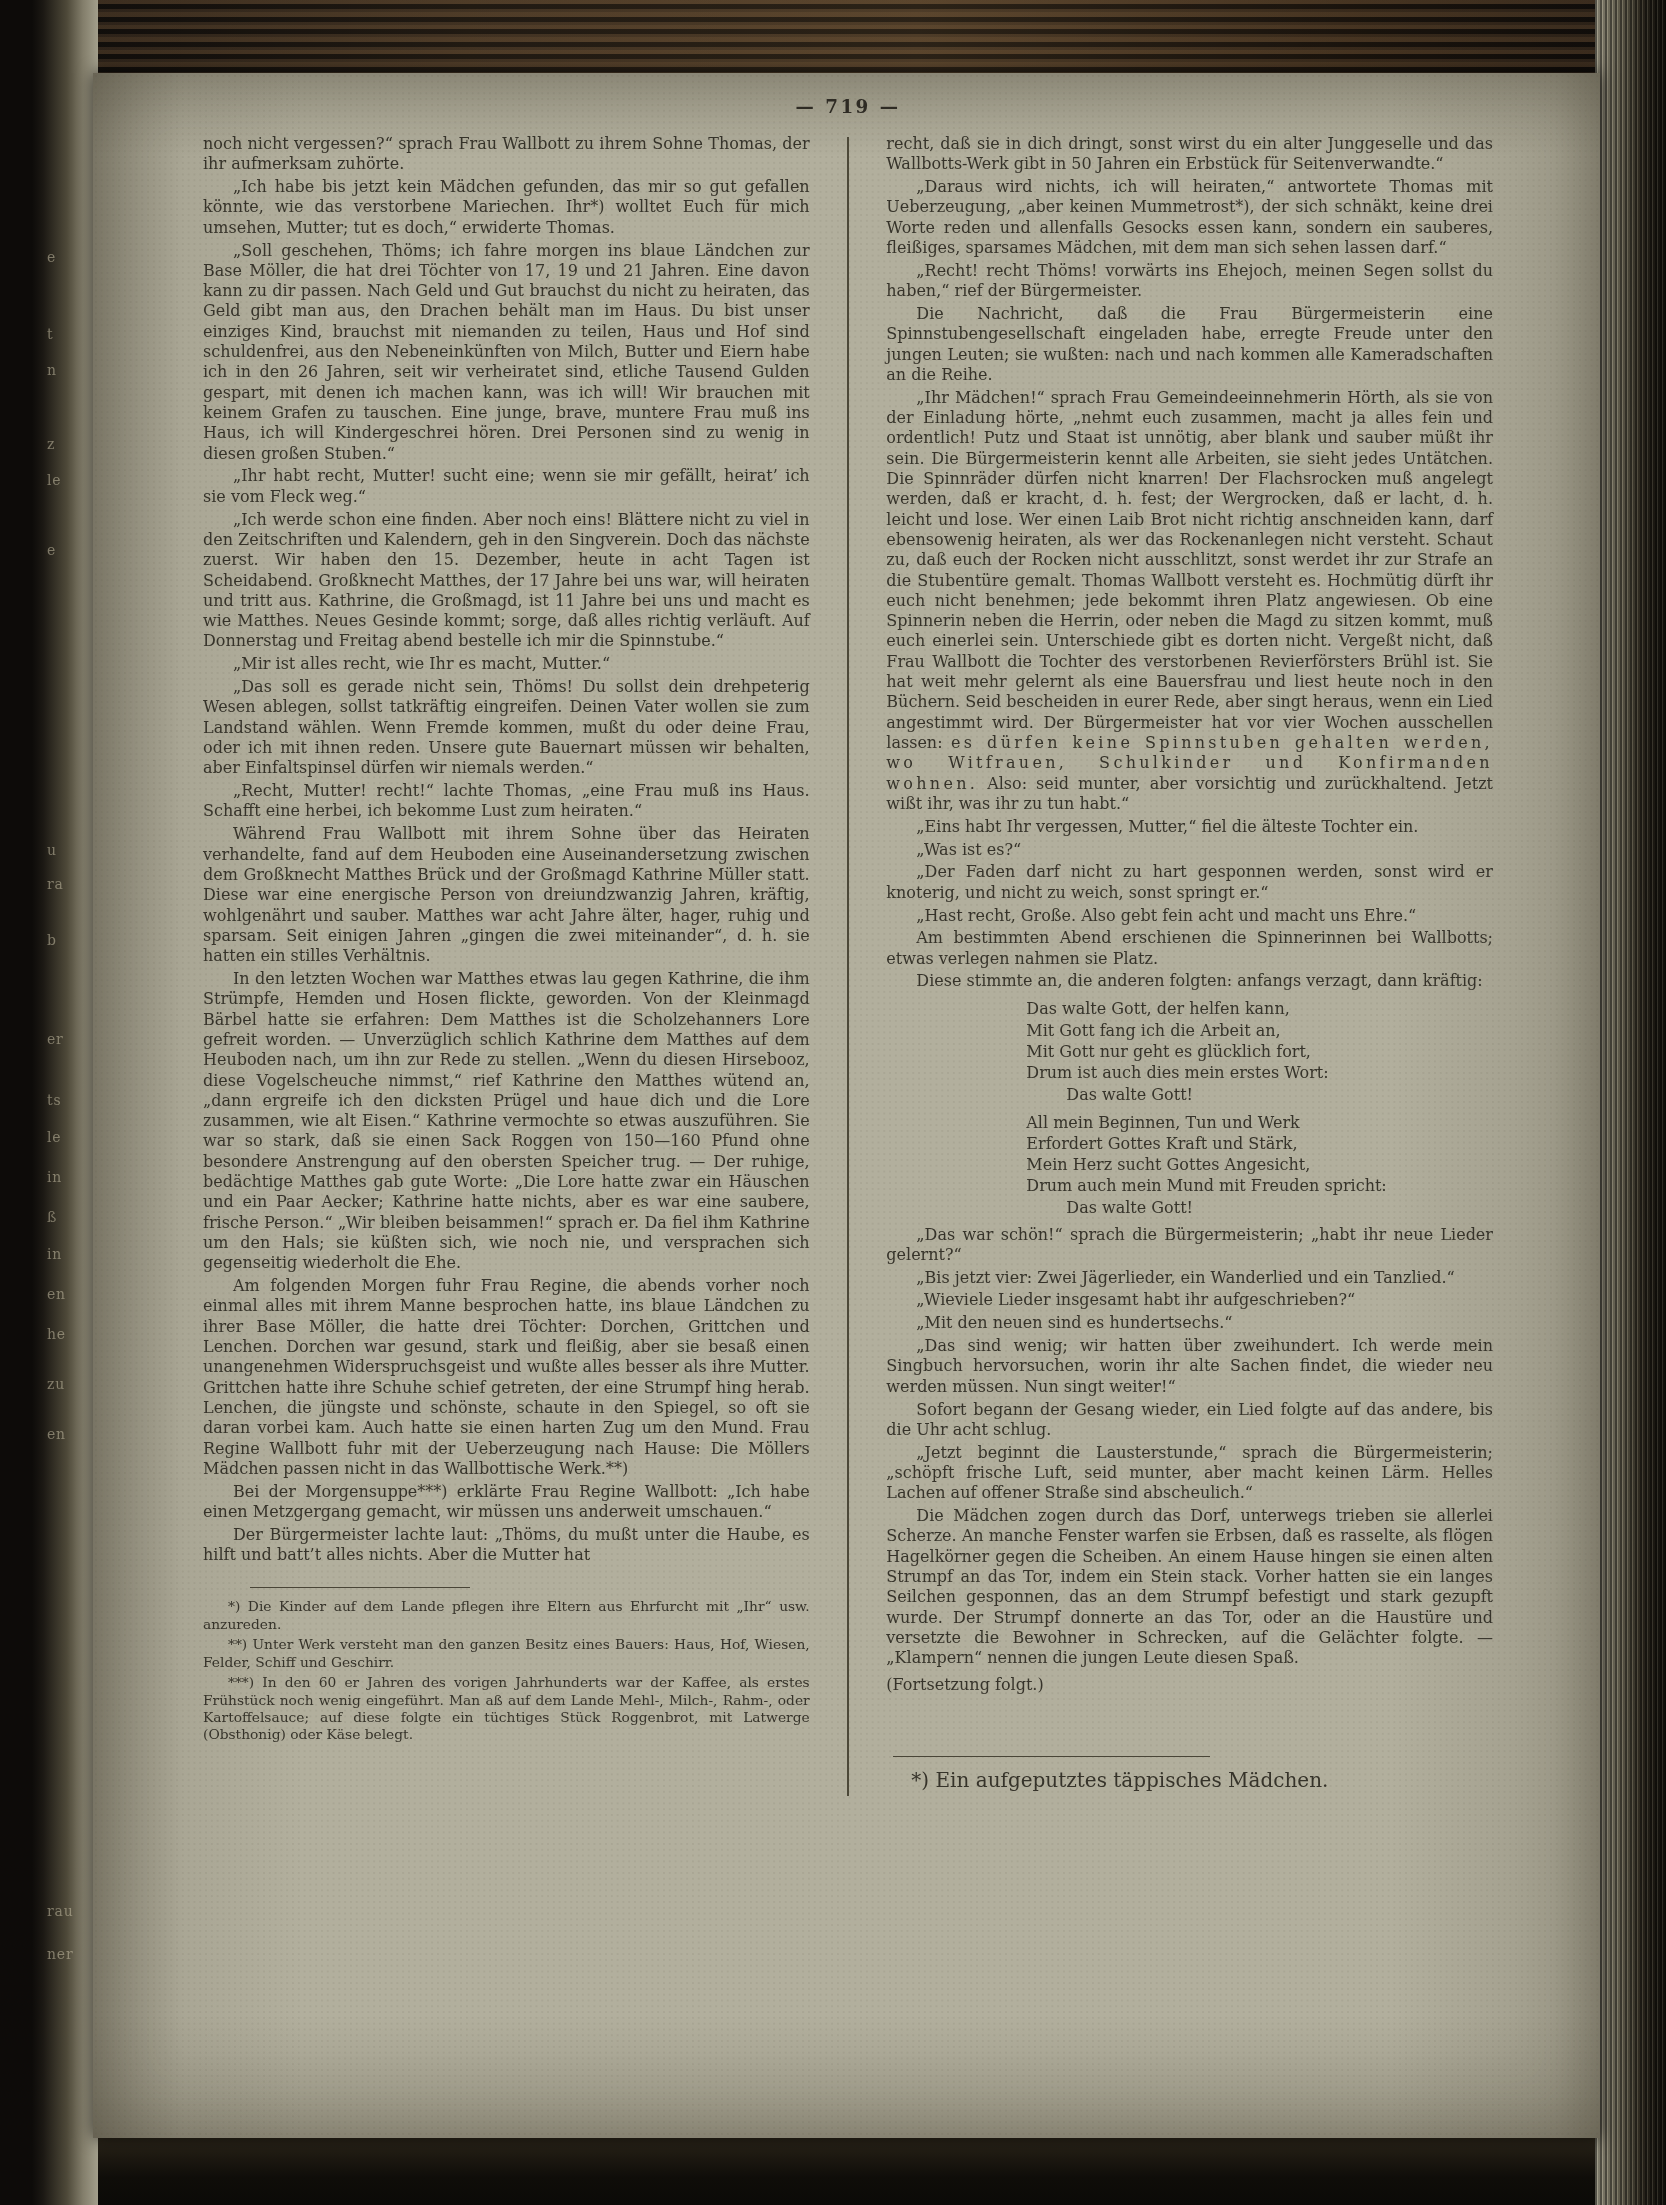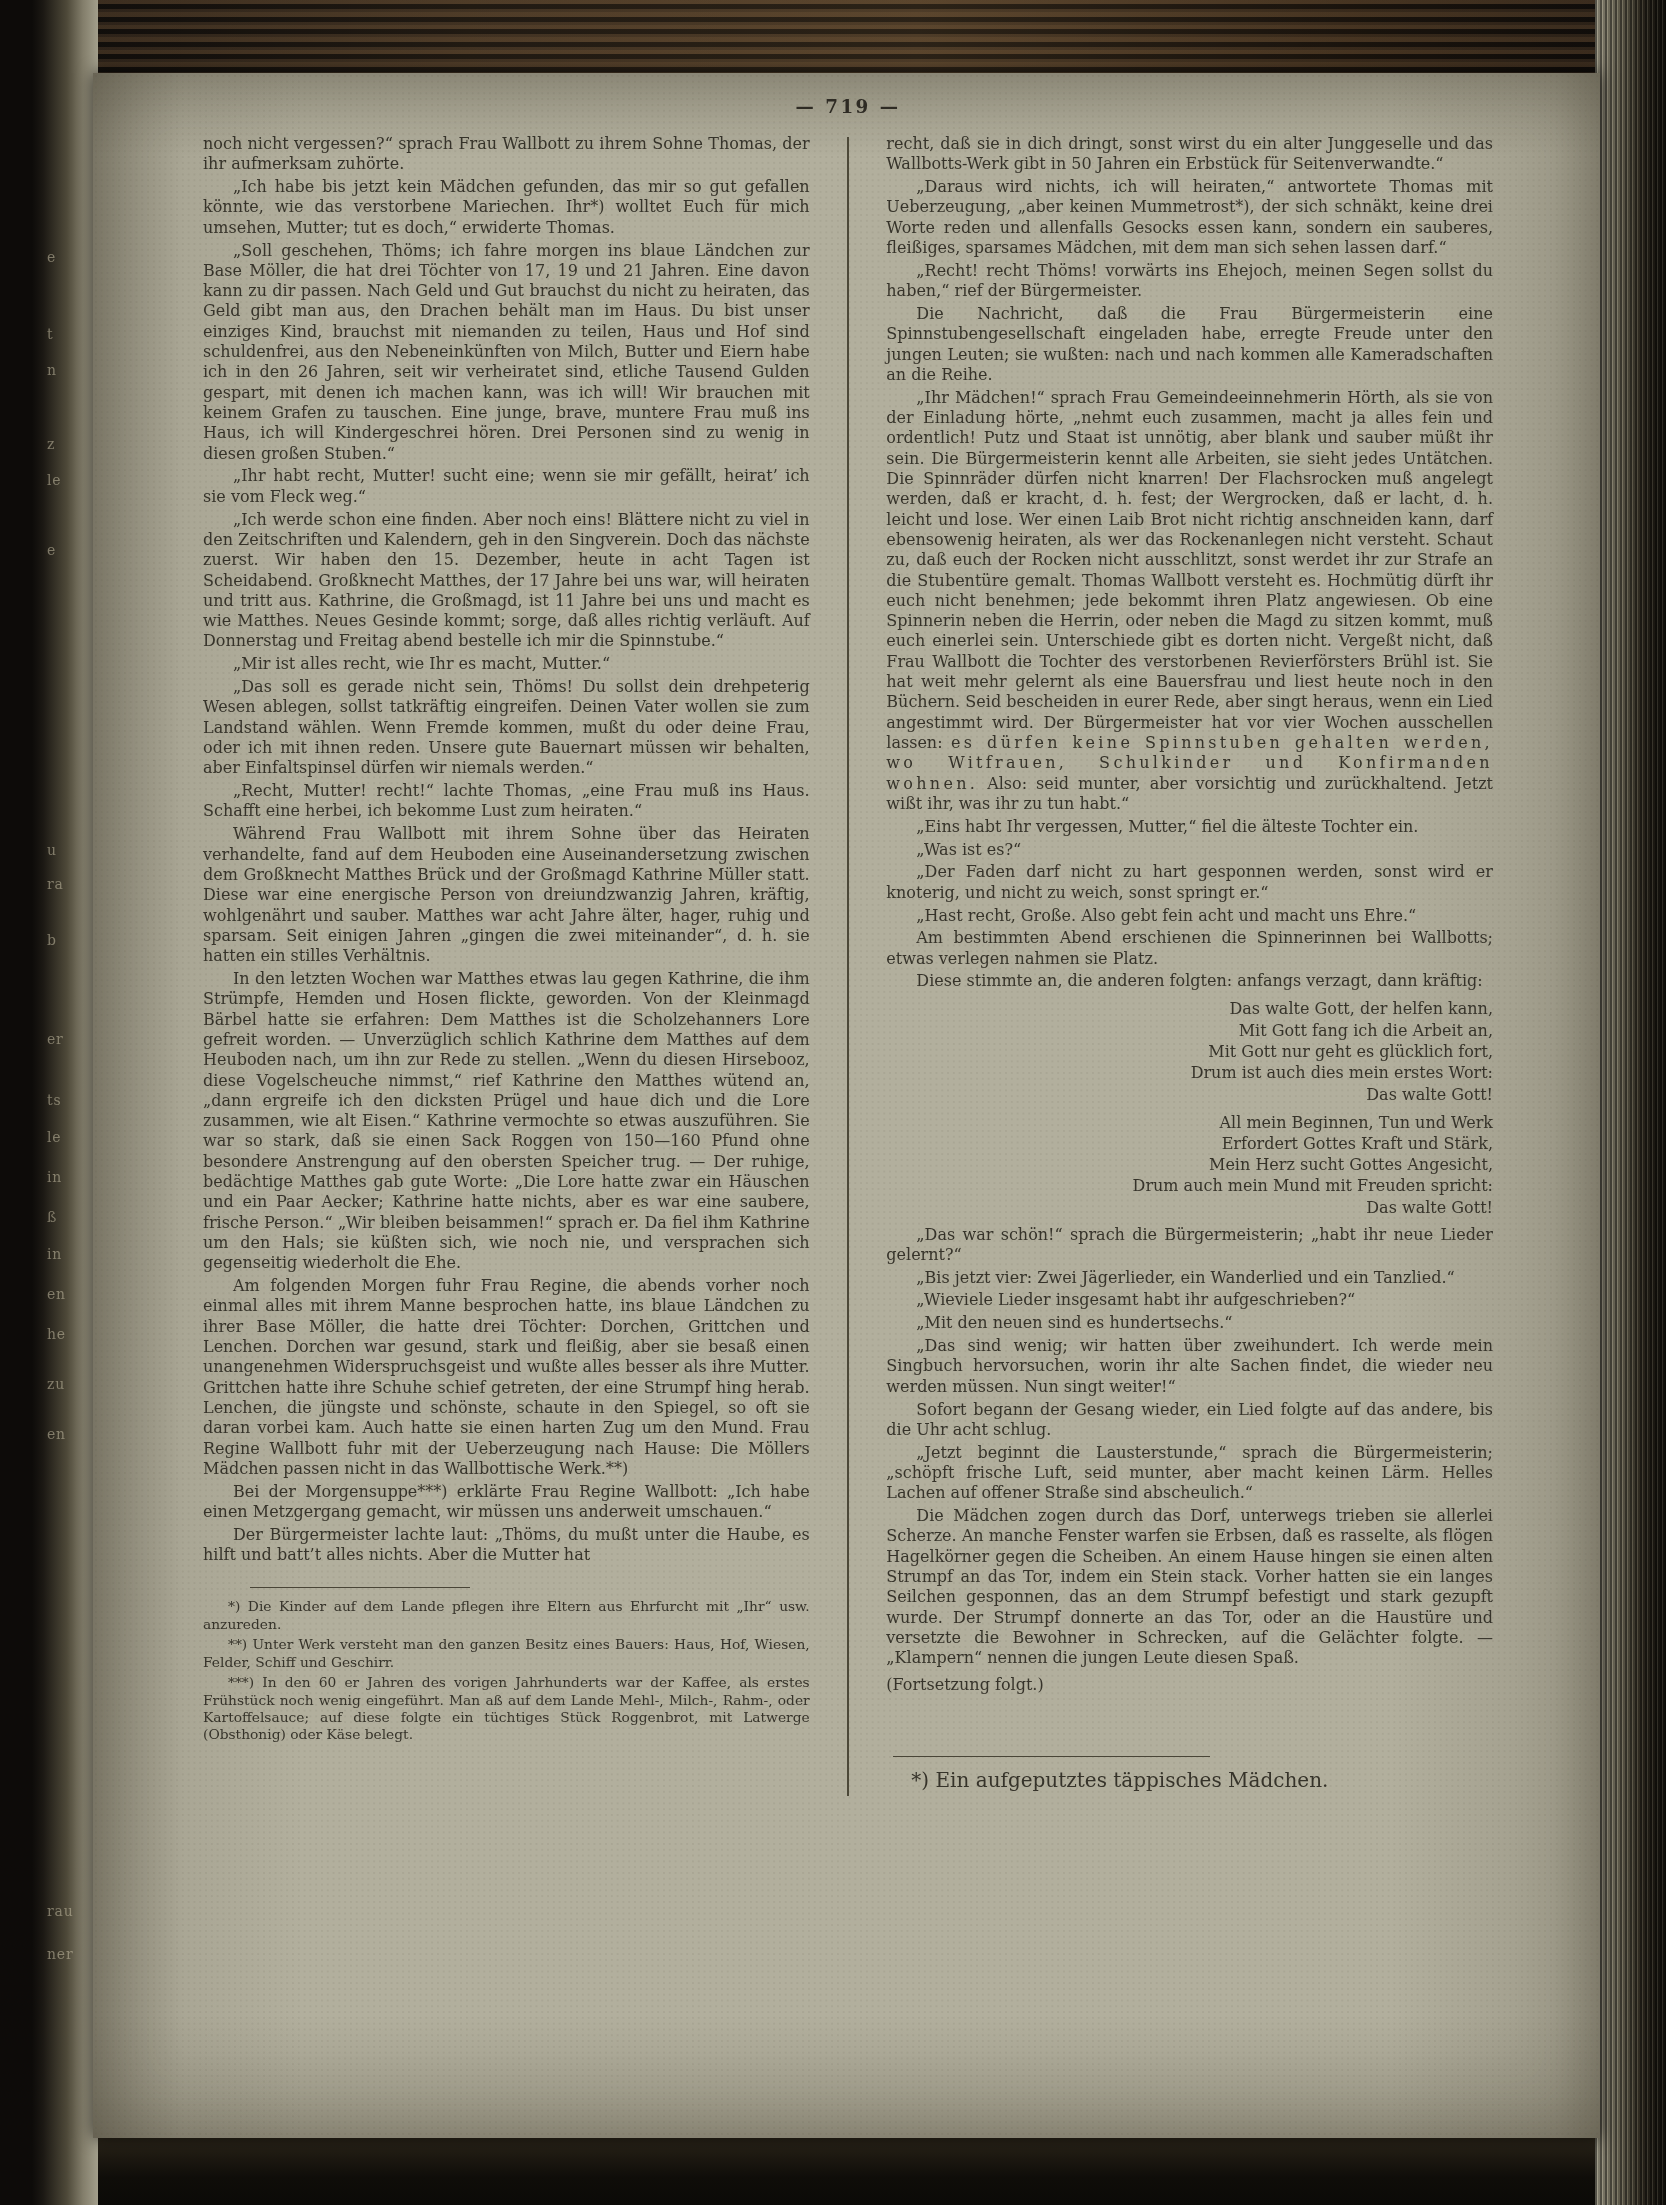--- a/index.html
+++ b/index.html
@@ -77,23 +77,23 @@
   .col{
     width:623px;
     font-size:16px;line-height:1.27;
     text-align:justify;
     color:#36332a;
   }
   .col p{margin:0 0 2.5px 0;text-indent:30px;}
   .col p.noindent{text-indent:0;}
   .divider{width:1.7px;background:#4c4838;margin:3.3px 17.5px 0 17.5px;}
   .spaced{letter-spacing:3.3px;}
-  .poem{margin:6.7px 0 6.7px 140px;text-align:right;line-height:1.33;}
+  .poem{margin:6.7px 0 6.7px 140px;text-align:left;line-height:1.33;}
   .poem div{text-indent:0;}
-  .poem .last{margin-left:66px;}
+  .poem .last{margin-left:40px;}
   .centerline{text-align:left;text-indent:0 !important;margin-top:6.7px !important;}
   .fnsep{border-top:1.7px solid #494537;width:220px;margin:21.7px 0 10px 47px;}
   .fnsep-right{width:317px;margin:60px 0 11.7px 6.7px;}
   .footnotes{font-size:13.8px;line-height:1.26;}
   .footnotes p{margin:0 0 3.3px 0;text-indent:25px;}
   p.fn-right{font-size:20px;text-indent:25px;}
 </style>
 </head>
 <body>
 

